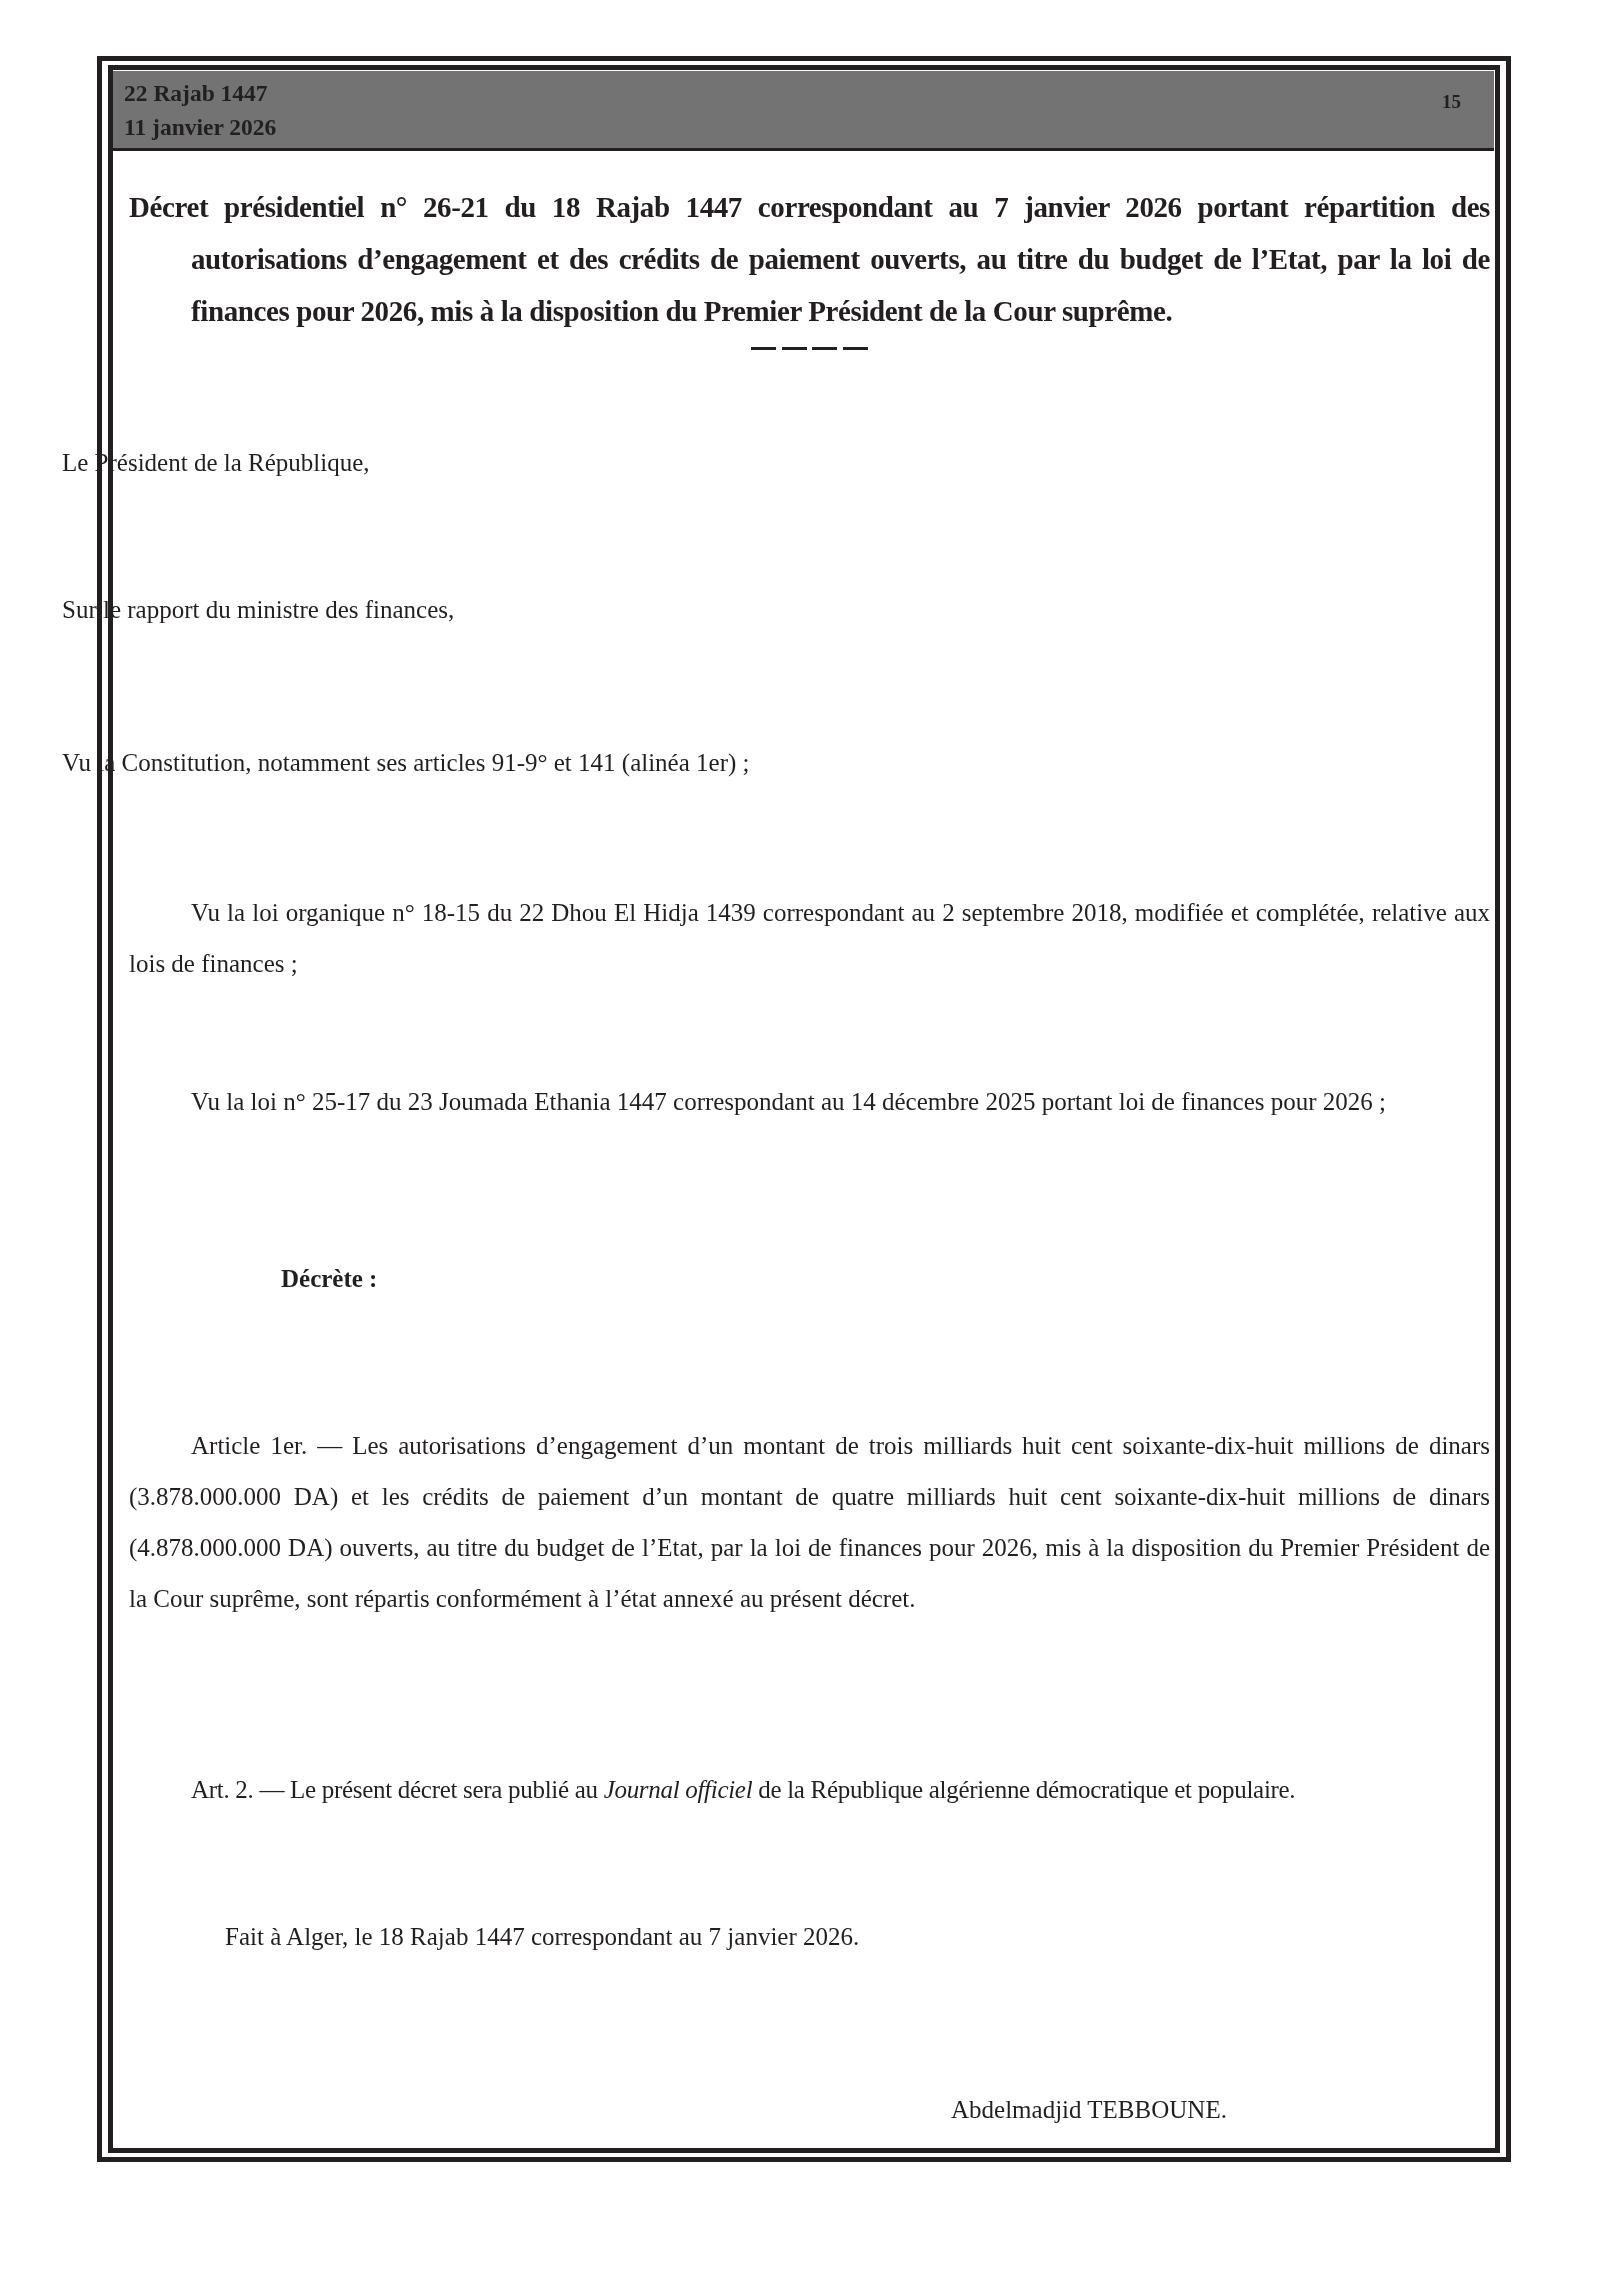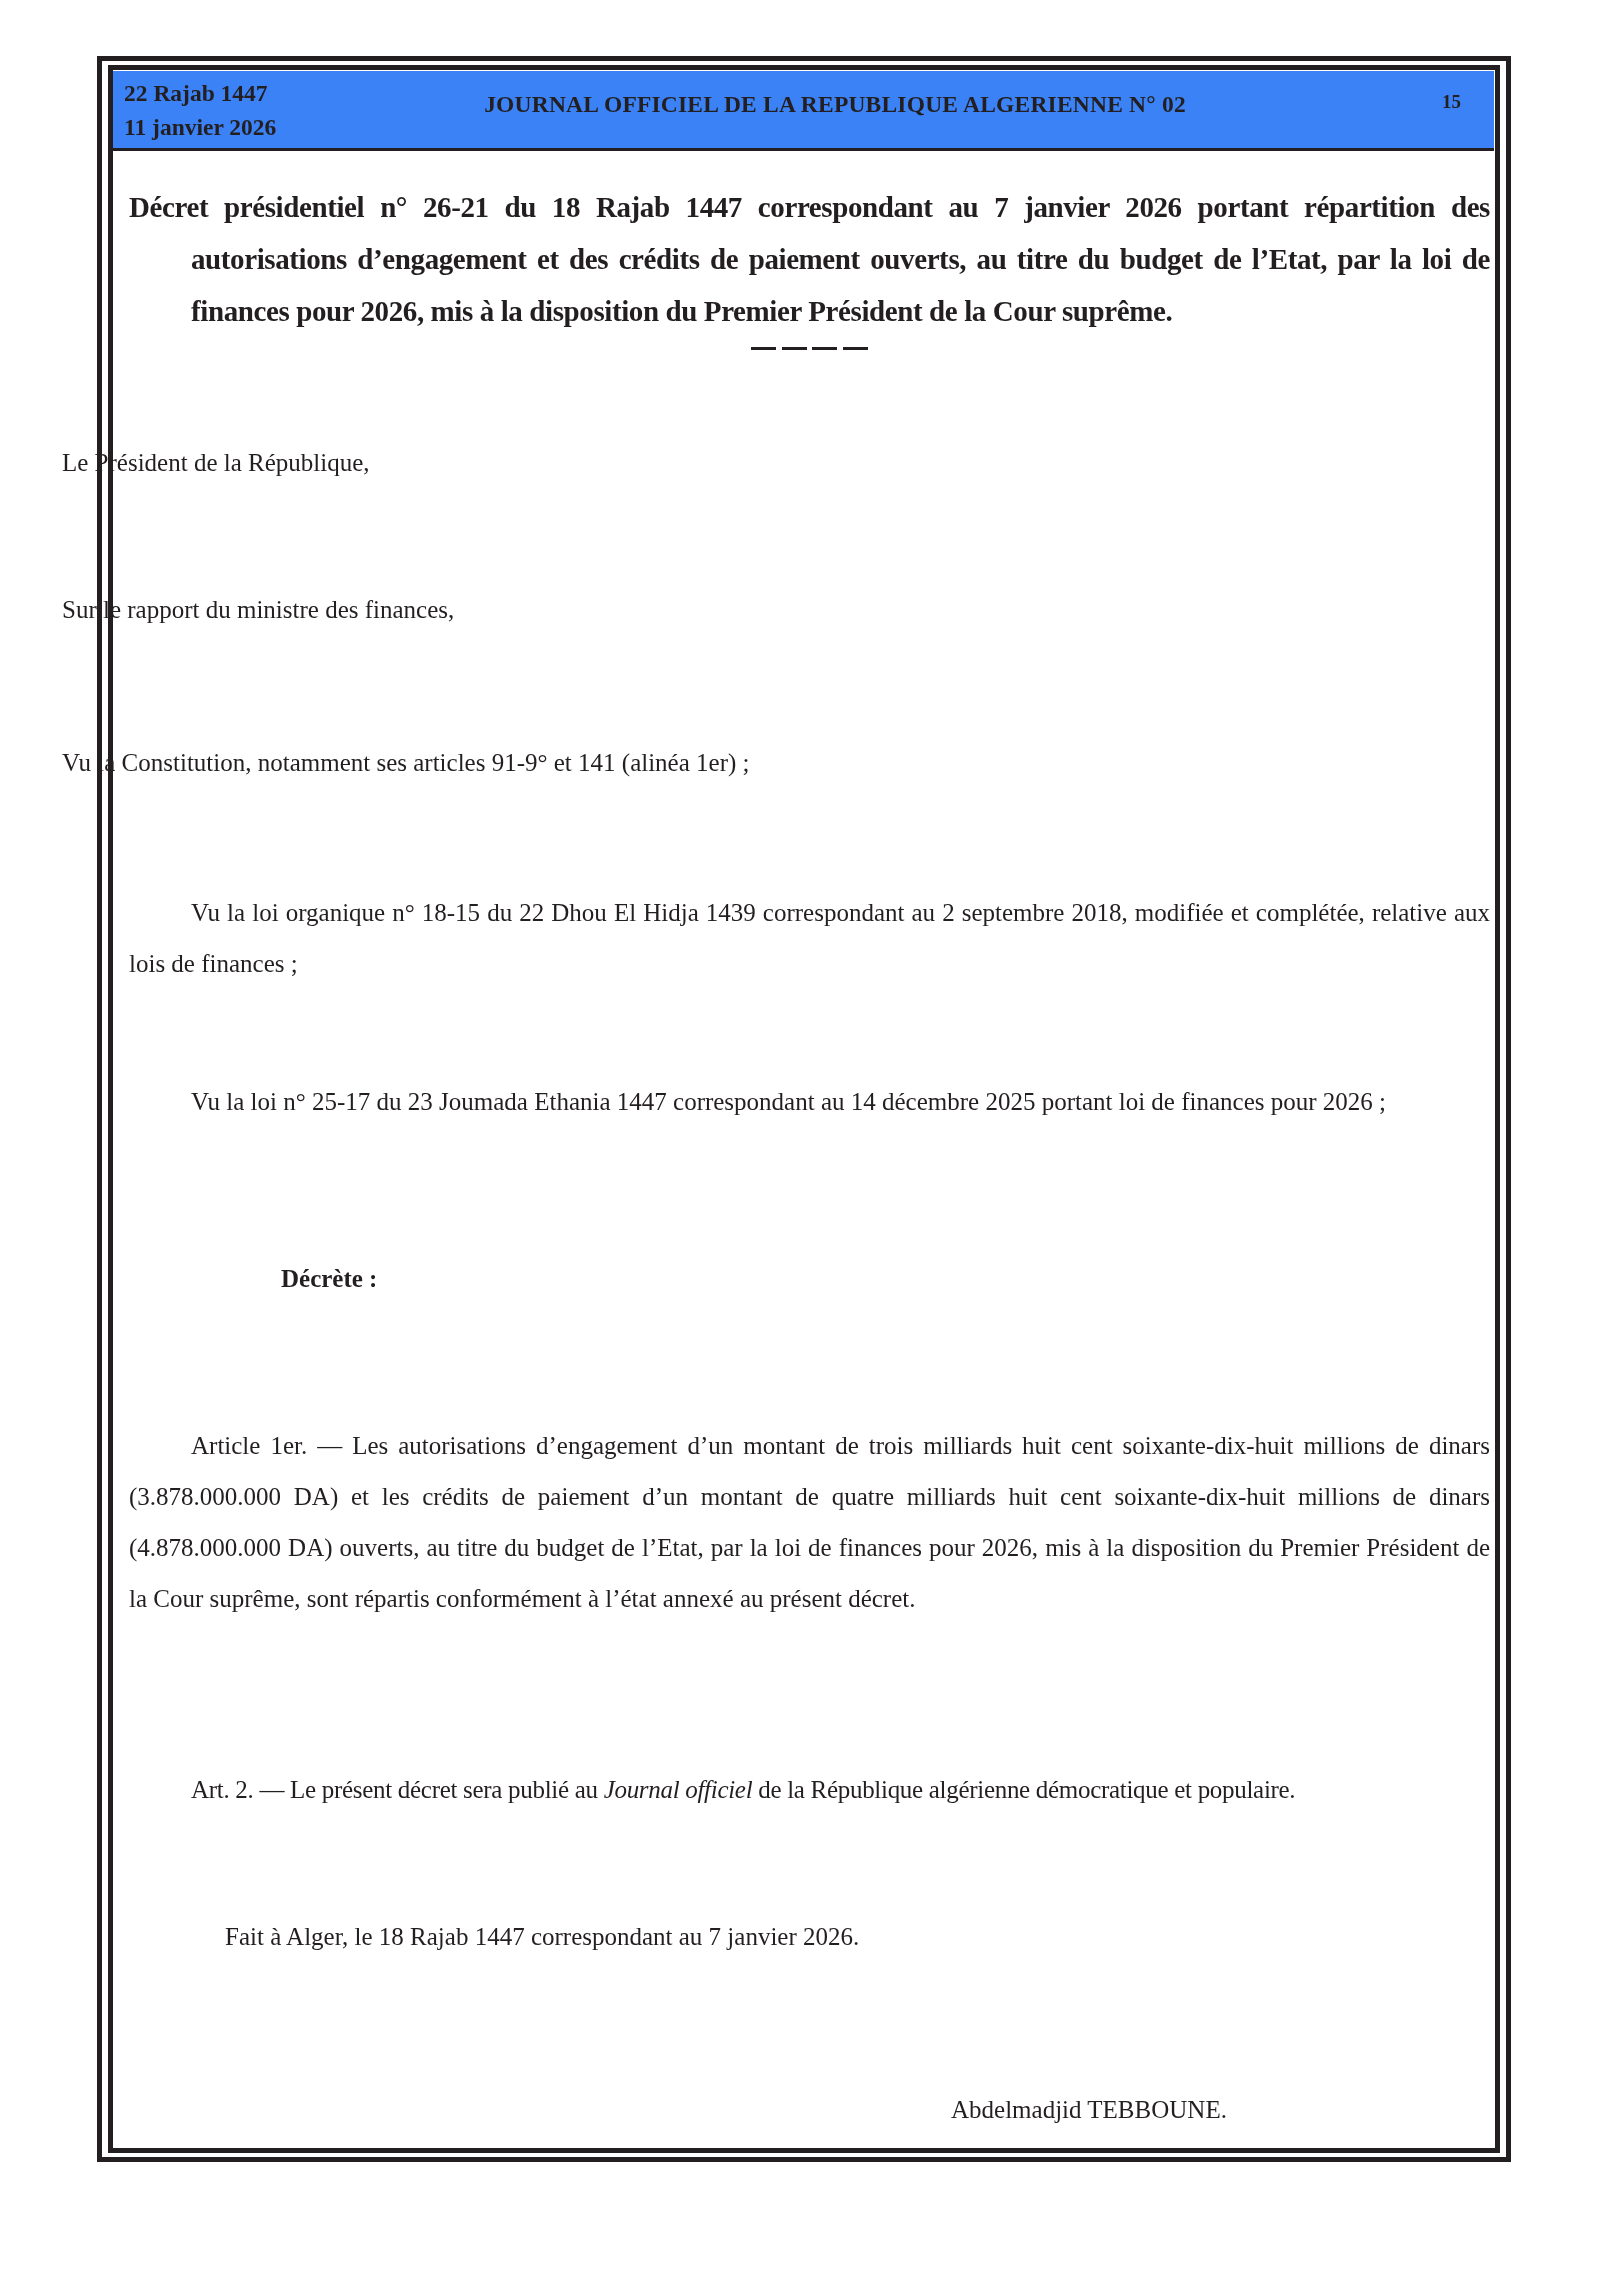--- a/index.html
+++ b/index.html
@@ -31,21 +31,21 @@
       height: 2088px;
       border: 5.4px solid #231f20;
       box-sizing: border-box;
     }
     .header {
       position: absolute;
       left: 113px;
       top: 71px;
       width: 1381px;
       height: 80px;
-      background: #3b82f6;
+      background: #737373;
       border-bottom: 3.6px solid #231f20;
       box-sizing: border-box;
     }
     .header-date {
       position: absolute;
       left: 11px;
       top: 5.4px;
       font-weight: bold;
       font-size: 23.5px;
       line-height: 34px;
@@ -130,21 +130,20 @@
 <body>
 
 <div class="outer-frame"></div>
 <div class="inner-frame"></div>
 
 <div class="header">
   <div class="header-date">
     <div>22 Rajab 1447</div>
     <div>11 janvier 2026</div>
   </div>
-  <div class="header-title">JOURNAL OFFICIEL DE LA REPUBLIQUE ALGERIENNE N° 02</div>
   <div class="header-page">15</div>
 </div>
 
 <div class="content">
   <p class="decree-title">Décret présidentiel n° 26-21 du 18 Rajab 1447 correspondant au 7 janvier 2026 portant répartition des autorisations d’engagement et des crédits de paiement ouverts, au titre du budget de l’Etat, par la loi de finances pour 2026, mis à la disposition du Premier Président de la Cour suprême.</p>
   <div class="dash-sep">
     <span></span><span></span><span></span><span></span>
   </div>
 </div>
 

